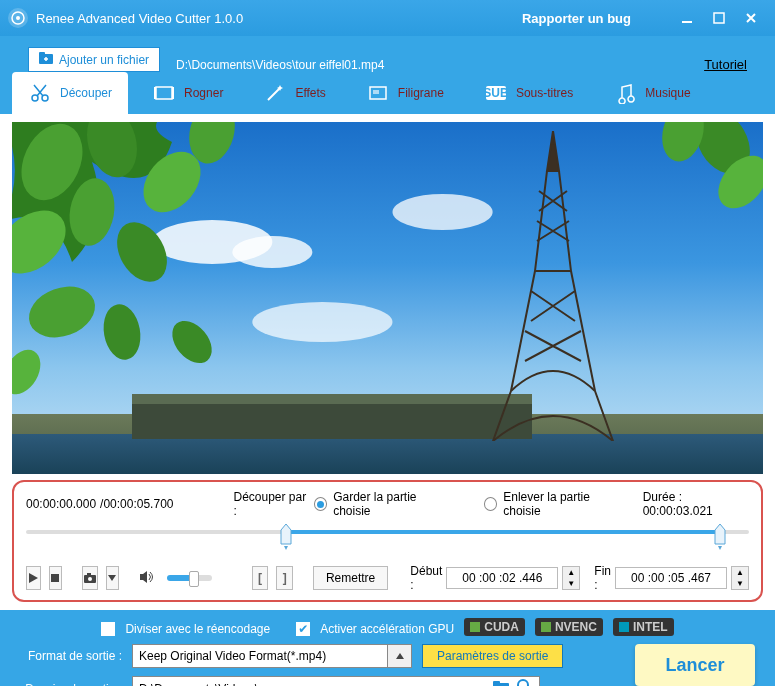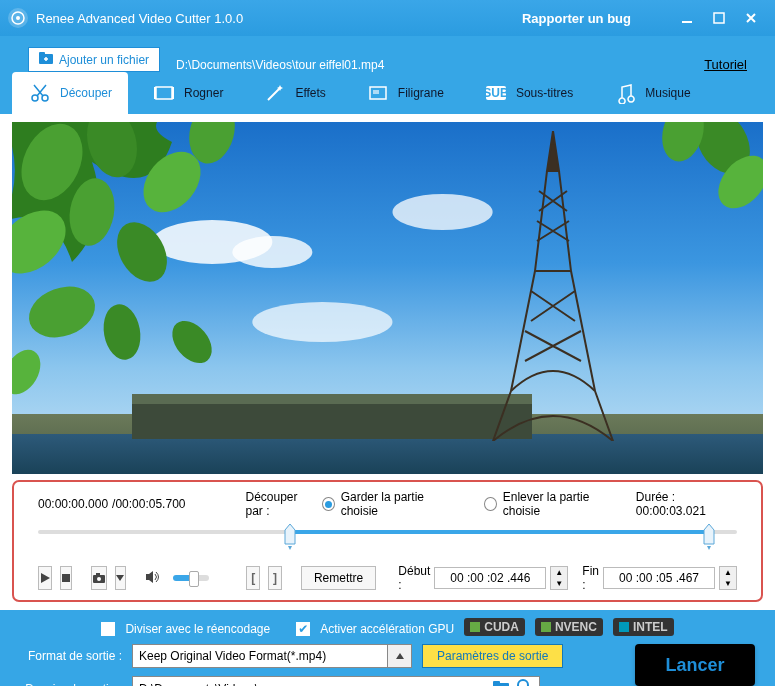--- a/index.html
+++ b/index.html
@@ -8,31 +8,31 @@
 .titlebar .logo{width:20px;height:20px;border-radius:50%;background:#fff3;display:flex;align-items:center;justify-content:center;margin-right:8px}
 .titlebar .title{font-weight:normal;font-size:13px;flex:0 0 auto}
 .titlebar .spacer{flex:1}
 .titlebar .bug{font-weight:bold;font-size:13px;margin-right:40px}
 .titlebar .winbtn{width:32px;height:24px;display:flex;align-items:center;justify-content:center;cursor:pointer}
 .toolbar{height:36px;background:#36a6e6;display:flex;align-items:flex-end;padding:0 28px;gap:16px}
 .addbtn{background:#fff;color:#1e8ed8;border:1px solid #1e8ed8;padding:4px 10px;display:flex;align-items:center;gap:6px;cursor:pointer}
 .filepath{color:#fff;font-size:12px}
 .tutorial{margin-left:auto;color:#000000;text-decoration:underline;cursor:pointer;font-size:13px}
 .tabs{height:42px;background:#36a6e6;display:flex;align-items:stretch;padding:0 12px;gap:8px}
-.tab{display:flex;align-items:center;gap:8px;padding:0 16px;color:#0f172a;cursor:pointer}
+.tab{display:flex;align-items:center;gap:8px;padding:0 16px;color:#7f1d1d;cursor:pointer}
 .tab.active{background:#fff;color:#1e8ed8;border-top-left-radius:4px;border-top-right-radius:4px}
 .tab .ticon{width:24px;height:24px;display:flex;align-items:center;justify-content:center}
 .preview-area{background:#fff;padding:8px 12px 0 12px}
 .preview{height:352px;background:#000;display:flex;align-items:center;justify-content:center;position:relative;overflow:hidden}
 .sky{position:absolute;inset:0;background:linear-gradient(#1a6fc9 0%,#3b96e0 40%,#8cc6ee 70%,#c6e3f5 100%)}
 .ground{position:absolute;left:0;right:0;bottom:0;height:60px;background:linear-gradient(#6b7a5a,#4a5a42)}
 .river{position:absolute;left:0;right:0;bottom:0;height:40px;background:linear-gradient(#2d5a7a,#1a4258)}
 .tower{position:absolute;right:140px;bottom:30px}
 .leaves{position:absolute;top:-20px;left:-20px;width:340px;height:300px}
-.controls{margin:6px 12px 8px 12px;border:2px solid #d9534f;padding:8px 24px;border-radius:7px}
+.controls{margin:6px 12px 8px 12px;border:2px solid #d9534f;padding:8px 12px;border-radius:12px}
 .row1{display:flex;align-items:center;gap:20px;margin-bottom:6px}
 .times{display:flex;gap:4px}
 .cutby{display:flex;align-items:center;gap:6px;margin-left:40px}
 .radio{width:14px;height:14px;border:1px solid #888;border-radius:50%;display:inline-flex;align-items:center;justify-content:center}
 .radio.on::after{content:"";width:7px;height:7px;background:#2b9ce0;border-radius:50%}
 .duration{margin-left:auto}
 .slider-wrap{position:relative;height:30px;margin:4px 0 10px 0}
 .rail{position:absolute;top:6px;left:0;right:0;height:4px;background:#ddd;border-radius:2px}
 .railfill{position:absolute;top:6px;left:36%;right:4%;height:4px;background:#3aa6e8;border-radius:2px}
 .marker{position:absolute;top:0;width:18px;height:26px;transform:translateX(-50%)}
@@ -55,21 +55,21 @@
 .badge{background:#333;color:#ccc;padding:2px 6px;border-radius:3px;display:inline-flex;align-items:center;gap:4px;font-size:10px;font-weight:bold}
 .badge .dot{width:10px;height:10px;background:#0a6}
 .formrow{display:flex;align-items:center;gap:10px;margin-bottom:8px}
 .formlabel{width:110px;text-align:right}
 .combo{flex:0 0 280px;display:flex}
 .combo input{flex:1;border:1px solid #888;padding:4px 6px;background:#fff;color:#000}
 .combo .drop{width:24px;border:1px solid #888;border-left:none;background:#f0f0f0;display:flex;align-items:center;justify-content:center;cursor:pointer}
 .parambtn{border:1px solid #1478b8;background:#fde047;color:#1478b8;padding:4px 14px;cursor:pointer}
 .pathbox{flex:0 0 408px;border:1px solid #888;background:#fff;display:flex;align-items:center;padding:2px 6px}
 .pathbox input{flex:1;border:none;background:transparent;color:#000}
-.launch{position:absolute;right:20px;top:34px;width:120px;height:42px;background:#000000;color:#1e8ed8;border:none;font-size:18px;font-weight:bold;border-radius:4px;cursor:pointer;box-shadow:0 2px 4px rgba(0,0,0,.2)}
+.launch{position:absolute;right:20px;top:34px;width:120px;height:42px;background:#fef9c3;color:#1e8ed8;border:none;font-size:18px;font-weight:bold;border-radius:4px;cursor:pointer;box-shadow:0 2px 4px rgba(0,0,0,.2)}
 </style>
 </head>
 <body>
 
 <div class="titlebar">
   <div class="logo">
     <svg width="14" height="14" viewBox="0 0 14 14">
         <circle cx="7" cy="7" r="6" fill="none" stroke="#fff" stroke-width="1.5"></circle>
         <circle cx="7" cy="7" r="2" fill="#fff"></circle>
       </svg>

